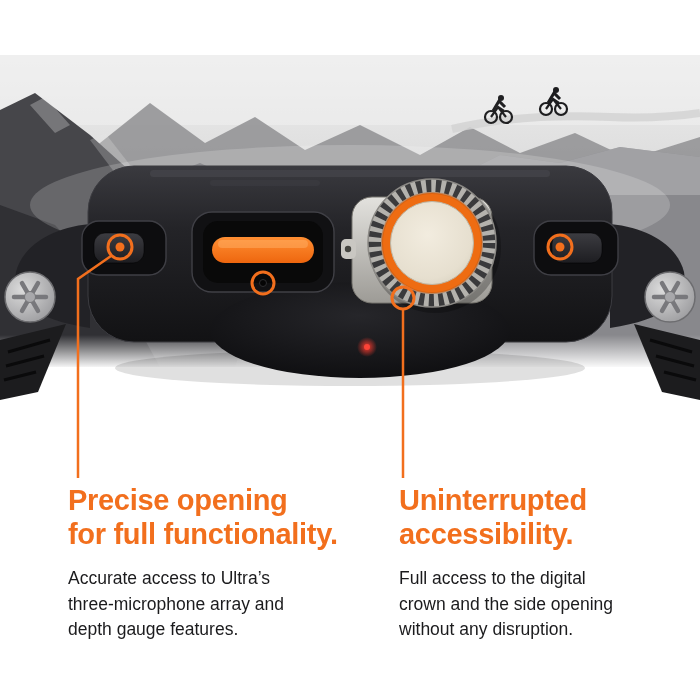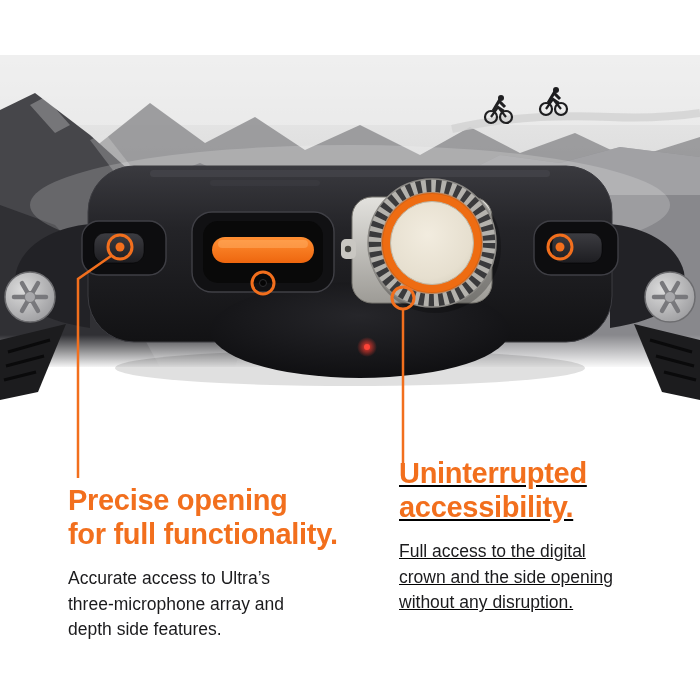--- a/index.html
+++ b/index.html
@@ -5,21 +5,21 @@
   :root { --accent:#F26F1D; --body-ink:#1B1B1D; }
   html,body { margin:0; padding:0; background:#fff; }
   .canvas {
     position:relative; width:700px; height:700px; background:#ffffff;
     overflow:hidden; font-family:"Liberation Sans", sans-serif;
   }
   .photo  { position:absolute; left:0; top:55px; }
   .watch  { position:absolute; left:0; top:0; }
   .col    { position:absolute; }
   .col-left  { left:68px;  top:483px; width:320px; }
-  .col-right { left:399px; top:456px; width:285px;text-decoration:underline; }
+  .col-right { left:399px; top:483px; width:285px; }
   .heading {
     white-space:pre-line; color:var(--accent);
     font-size:29px; font-weight:700; line-height:1.18; letter-spacing:-0.3px;
   }
   .bodytext {
     white-space:pre-line; color:var(--body-ink);
     font-size:17.5px; font-weight:400; line-height:1.45; margin-top:15px;
   }
   
   .ring  { fill:none; stroke:var(--accent); stroke-width:3; }
@@ -201,21 +201,21 @@
     <circle class="ring" cx="560" cy="247" r="12"></circle>
     <polyline class="cline" points="111,256 78,279 78,478"></polyline>
     <line class="cline" x1="403" y1="309" x2="403" y2="478"></line>
   </svg>
 
   <div class="col col-left">
     <div class="heading">Precise opening
 for full functionality.</div>
     <div class="bodytext">Accurate access to Ultra’s
 three-microphone array and
-depth side features.</div>
+depth gauge features.</div>
   </div>
 
   <div class="col col-right">
     <div class="heading">Uninterrupted
 accessibility.</div>
     <div class="bodytext">Full access to the digital
 crown and the side opening
 without any disruption.</div>
   </div>
 

